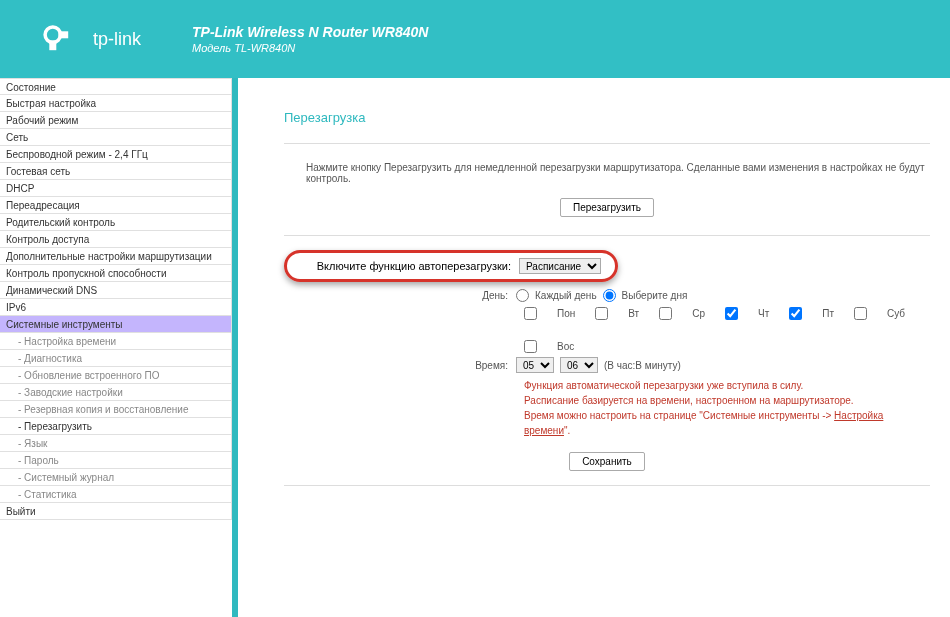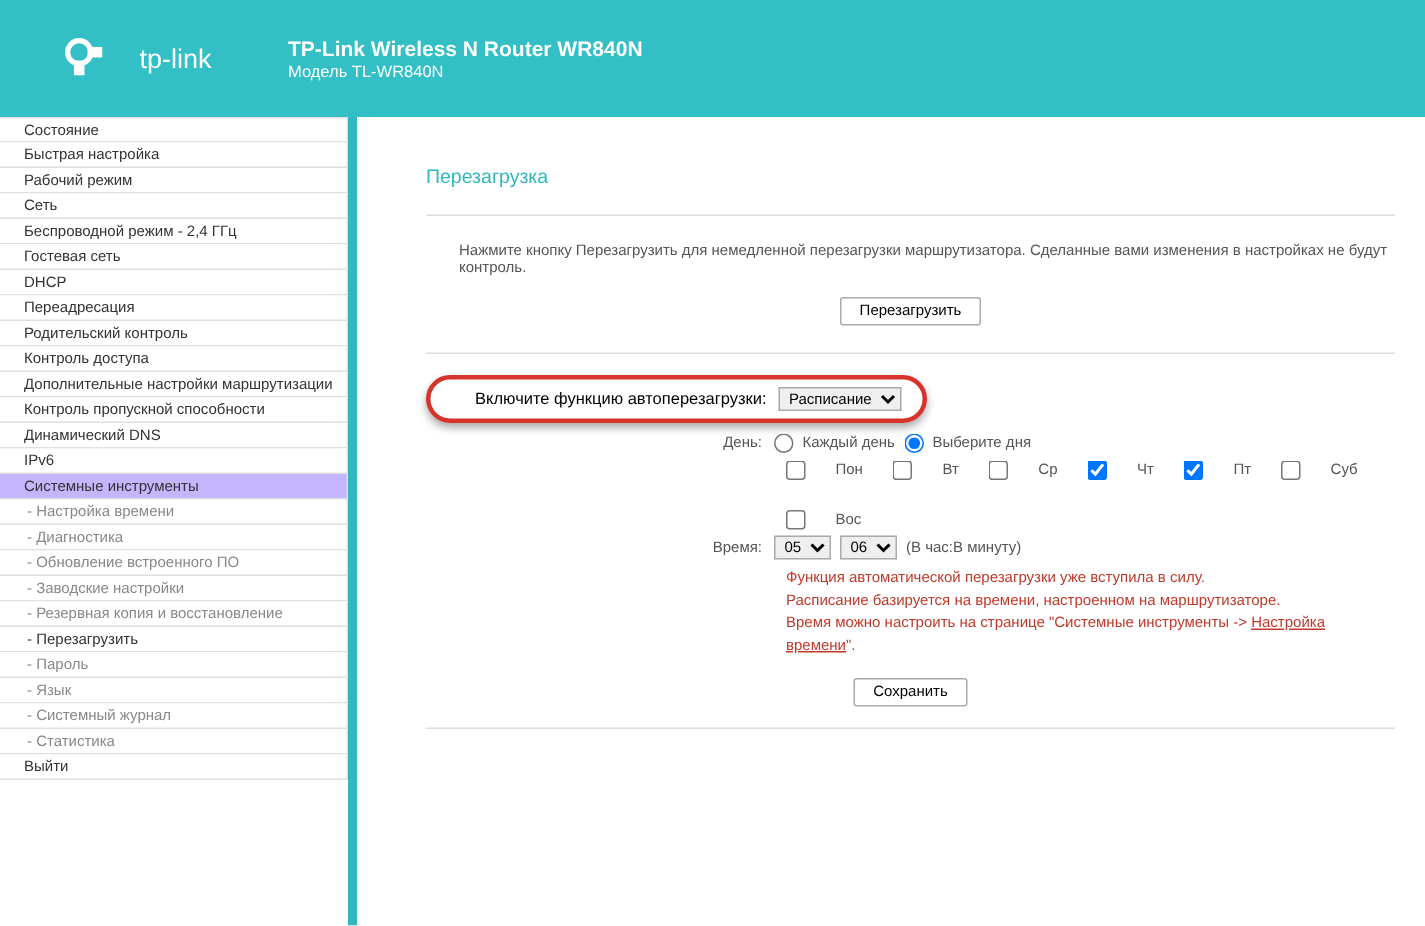--- a/index.html
+++ b/index.html
@@ -1,26 +1,26 @@
 <!DOCTYPE html>
 <html><head>
 <meta charset="utf-8">
 <style>
   * { margin: 0; padding: 0; box-sizing: border-box; }
   body { font-family: Arial, sans-serif; font-size: 11px; background: #fff; width: 950px; height: 617px; overflow: hidden; }
   .header { background: #32bfc5; height: 78px; display: flex; align-items: center; padding-left: 43px; color: #fff; }
   .logo { display: flex; align-items: center; gap: 22px; width: 145px; }
   .logo-icon { width: 28px; height: 28px; }
   .logo-text { font-size: 18px; font-weight: 500; }
-  .header-title { margin-left: 4px; }
+  .header-title { margin-left: 4px; font-style: italic; }
   .header-title .t1 { font-size: 14px; font-weight: bold; }
   .header-title .t2 { font-size: 11px; margin-top: 2px; }
   .body-wrap { display: flex; height: 539px; }
   .sidebar { width: 232px; background: #fff; }
-  .side-item { height: 17px; line-height: 17px; padding-left: 16px; color: #333; font-size: 10px; border-bottom: 1px solid #e0e0e0; border-right: 1px solid #e0e0e0; background: #fff; cursor: pointer; white-space: nowrap; overflow: hidden; }
+  .side-item { height: 17px; line-height: 17px; padding-left: 6px; color: #333; font-size: 10px; border-bottom: 1px solid #e0e0e0; border-right: 1px solid #e0e0e0; background: #fff; cursor: pointer; white-space: nowrap; overflow: hidden; }
   .side-item:first-child { border-top: 1px solid #e0e0e0; }
   .side-item.selected { background: #c4b5fd; color: #333; }
   .side-sub { padding-left: 18px; color: #888; }
   .side-sub.current { color: #333; }
   .divider { width: 6px; background: #2fb9bf; }
   .main { flex: 1; padding: 32px 20px 0 46px; position: relative; }
   .page-title { color: #2fb9bf; font-size: 13px; font-weight: 500; margin-bottom: 18px; }
   .hr { height: 1px; background: #ddd; margin-bottom: 18px; }
   .info-text { font-size: 10px; color: #555; margin-left: 22px; margin-bottom: 14px; }
   .btn-row { text-align: center; margin-bottom: 18px; }
@@ -74,22 +74,22 @@
     <div class="side-item">Контроль пропускной способности</div>
     <div class="side-item">Динамический DNS</div>
     <div class="side-item">IPv6</div>
     <div class="side-item selected">Системные инструменты</div>
     <div class="side-item side-sub">- Настройка времени</div>
     <div class="side-item side-sub">- Диагностика</div>
     <div class="side-item side-sub">- Обновление встроенного ПО</div>
     <div class="side-item side-sub">- Заводские настройки</div>
     <div class="side-item side-sub">- Резервная копия и восстановление</div>
     <div class="side-item side-sub current">- Перезагрузить</div>
+    <div class="side-item side-sub">- Язык</div>
     <div class="side-item side-sub">- Пароль</div>
-    <div class="side-item side-sub">- Язык</div>
     <div class="side-item side-sub">- Системный журнал</div>
     <div class="side-item side-sub">- Статистика</div>
     <div class="side-item">Выйти</div>
   </div>
   <div class="divider"></div>
   <div class="main">
     <div class="page-title">Перезагрузка</div>
     <div class="hr"></div>
     <div class="info-text">Нажмите кнопку Перезагрузить для немедленной перезагрузки маршрутизатора. Сделанные вами изменения в настройках не будут контроль.</div>
     <div class="btn-row">

